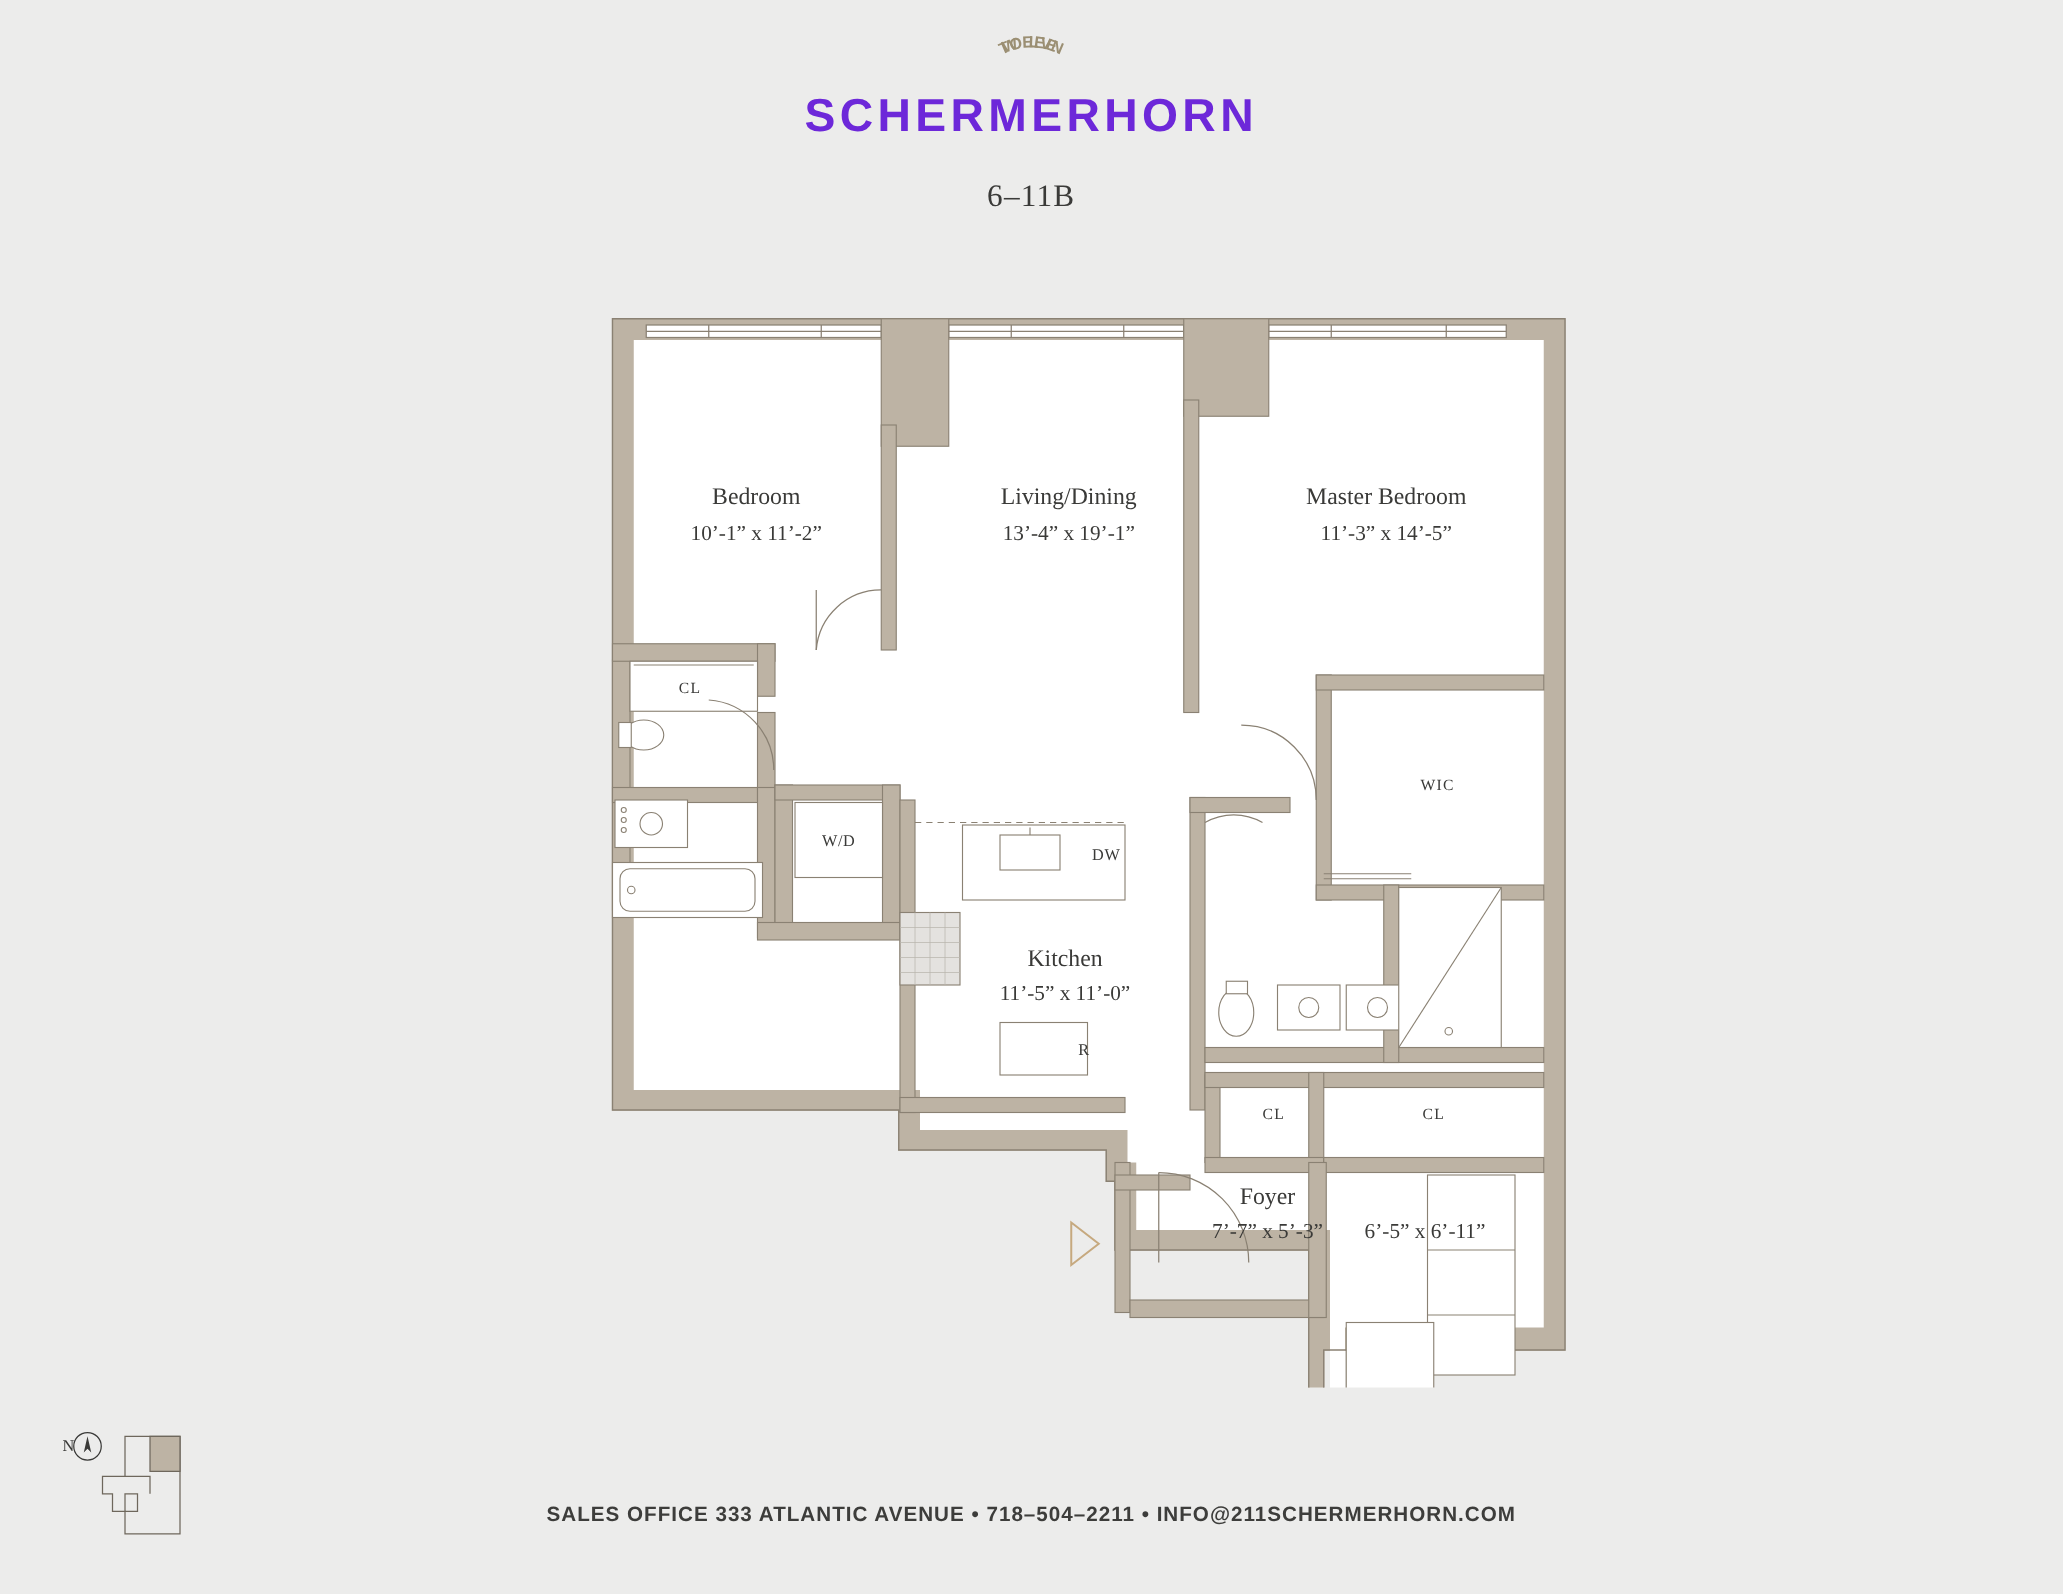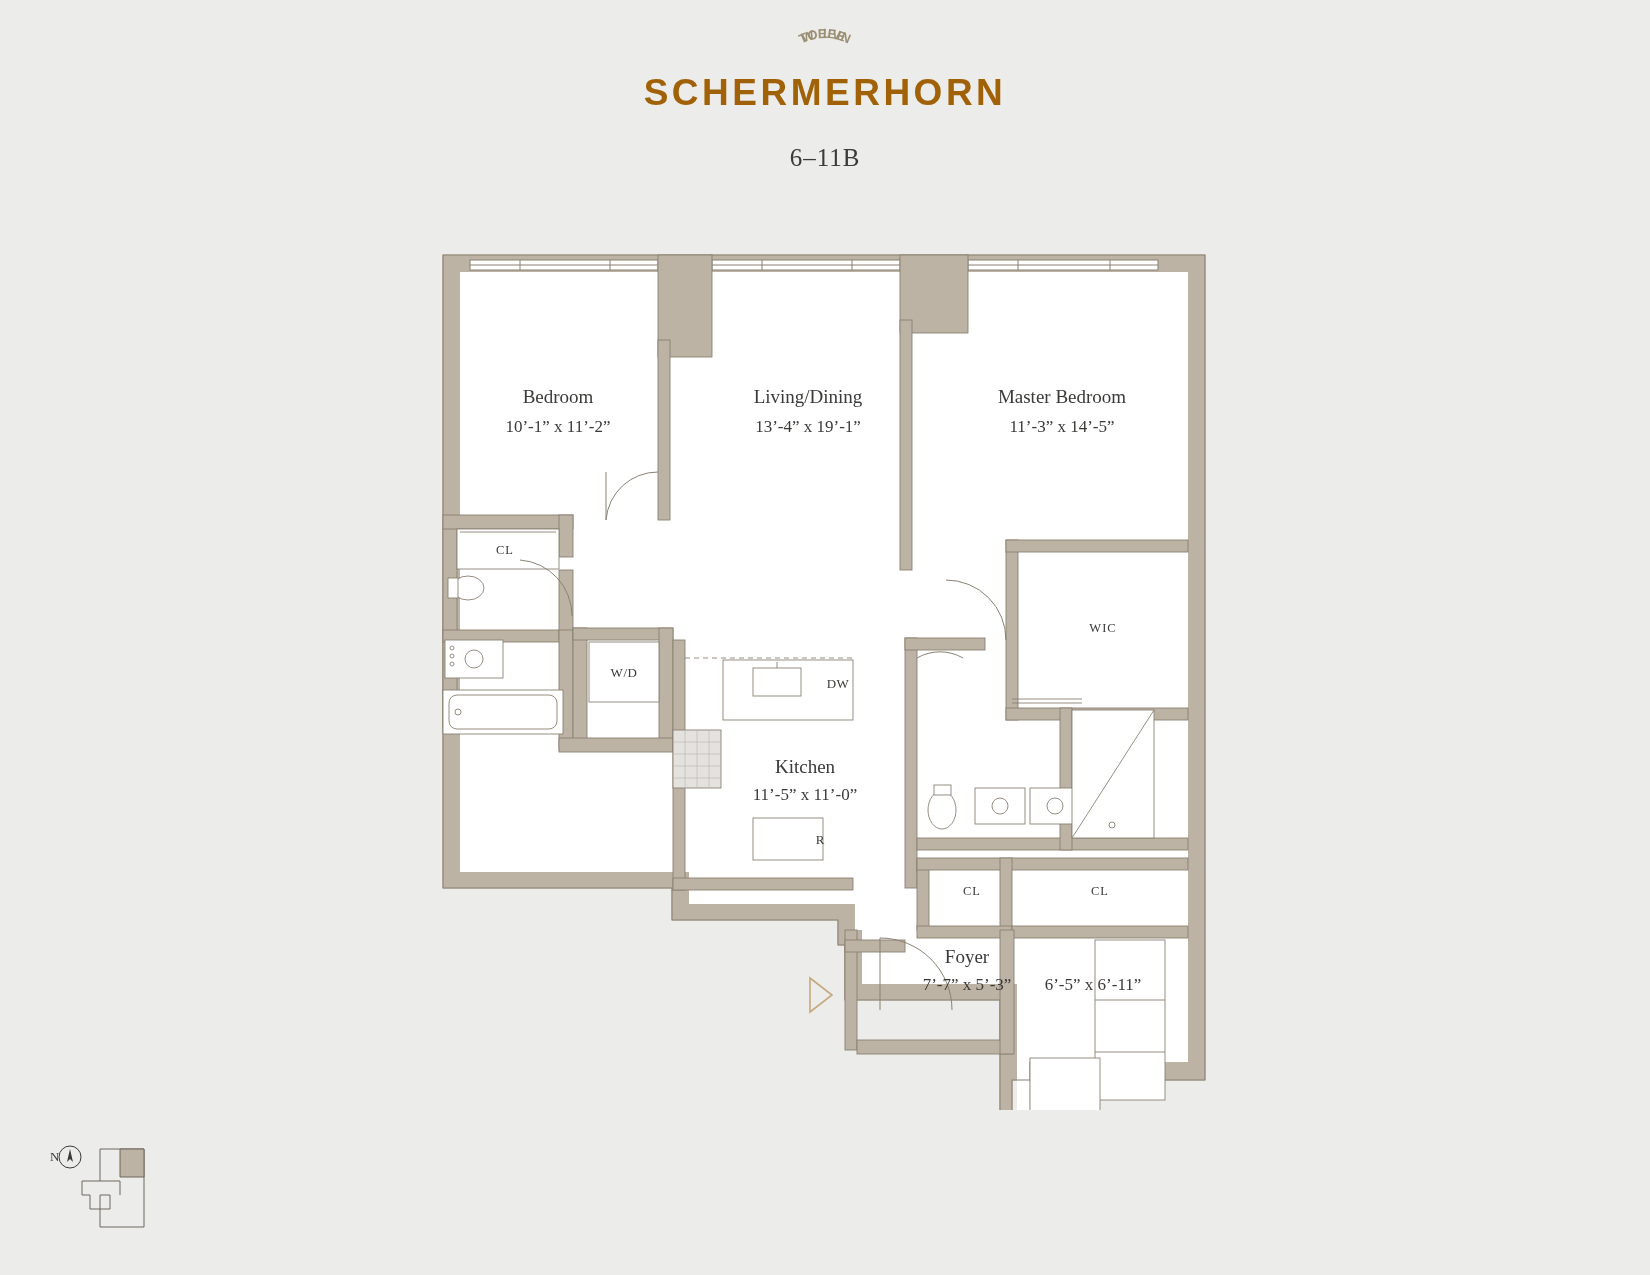--- a/index.html
+++ b/index.html
@@ -36,21 +36,21 @@
     font-size: 13px;
     letter-spacing: 1px;
     color: #9b8f73;
     font-weight: 700;
   }
   .brand-main {
     font-family: "Liberation Sans", sans-serif;
     font-size: 37px;
     letter-spacing: 3.5px;
     font-weight: 700;
-    color: #a16207;
+    color: #6d28d9;
     margin-top: 2px;
   }
   .unit-name {
     font-size: 25px;
     letter-spacing: 1px;
     margin-top: 30px;
     color: #3a3a38;
   }
   .unit-sub {
     font-size: 16.5px;
@@ -62,20 +62,21 @@
     margin-top: 7px;
     color: #3a3a38;
   }
 
   
   #plan-wrap {
     position: absolute;
     left: 0; top: 240px;
     width: 1450px;
     height: 870px;
+    padding-left: 47px;
   }
   #plan-wrap svg { display: block; }
 
   .rlabel {
     font-family: "Liberation Serif", serif;
     fill: #3a3a38;
   }
 
   
   .footer {
@@ -379,16 +380,17 @@
     <g fill="none" stroke="#6e675c" stroke-width="1">
       <path d="M 52,6 L 96,6 L 96,84 L 52,84 L 52,66 L 42,66 L 42,52 L 34,52 L 34,38 L 52,38 Z"></path>
       <path d="M 72,6 L 96,6 L 96,34 L 72,34 Z" fill="#bdb3a4" stroke="#6e675c"></path>
       <path d="M 52,52 L 62,52 L 62,66 L 52,66 Z"></path>
       <path d="M 52,38 L 72,38 L 72,52"></path>
     </g>
   </svg>
 </div>
 
 <div class="footer">
+  <div class="sales-line">SALES OFFICE  333 ATLANTIC AVENUE • 718–504–2211 • INFO@211SCHERMERHORN.COM</div>
   <div class="legal">
     <br>
   </div>
 </div>
 
 </body></html>

